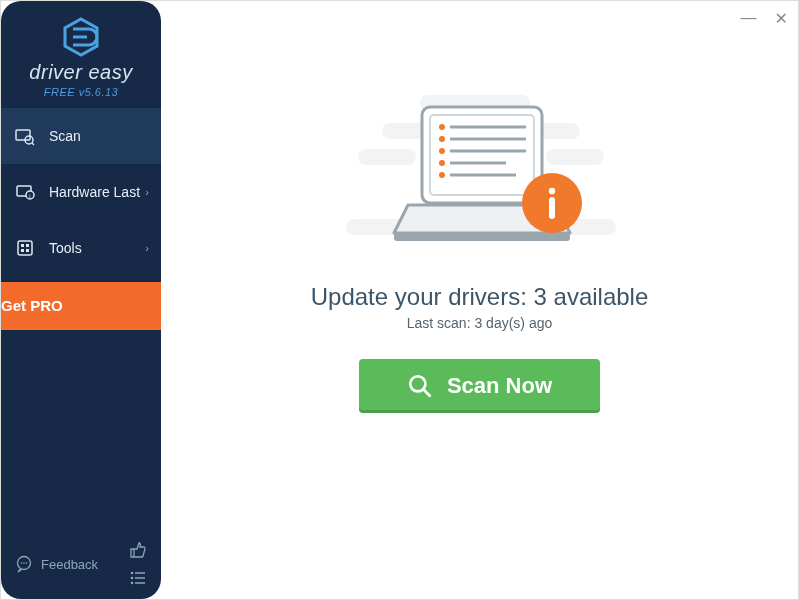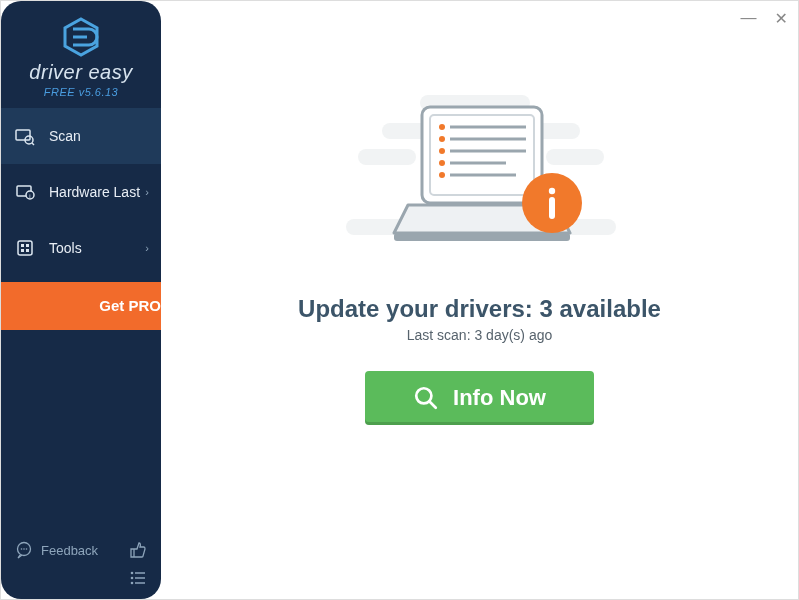--- a/index.html
+++ b/index.html
@@ -8,31 +8,31 @@
 .sidebar { width: 160px; background: #162a47; color: #c8d4e0; display: flex; flex-direction: column; border-radius: 20px; }
 .logo-area { padding: 14px 0 10px 0; text-align: center; }
 .logo-area svg { display: block; margin: 0 auto 2px auto; }
 .brand { font-size: 20px; font-style: italic; color: #d8e4ef; letter-spacing: .5px; }
 .version { font-size: 11px; color: #4a9de0; margin-top: 2px; letter-spacing: .5px; font-style: italic; }
 .nav { flex: 1; }
 .nav-item { display: flex; align-items: center; height: 56px; padding: 0 14px; cursor: pointer; color: #e8eef5; font-size: 14px; position: relative; }
 .nav-item.active { background: #1f3a5a; }
 .nav-item .icon { width: 20px; height: 20px; margin-right: 14px; display: flex; align-items: center; justify-content: center; }
 .nav-item .chev { position: absolute; right: 12px; color: #8ea5bb; font-size: 11px; }
-.getpro { background: #f26b2b; color: #fff; text-align: right; height: 48px; line-height: 48px; font-weight: bold; font-size: 15px; margin: 6px 0 8px 0; cursor: pointer; }
-.sidebar-bottom { display: flex; align-items: flex-start; justify-content: space-between; padding: 12px 14px; color: #8ea5bb; }
+.getpro { background: #f26b2b; color: #fff; text-align: left; height: 48px; line-height: 48px; font-weight: bold; font-size: 15px; margin: 6px 0 8px 0; cursor: pointer; }
+.sidebar-bottom { display: flex; align-items: center; justify-content: space-between; padding: 12px 14px; color: #8ea5bb; }
 .feedback { display: flex; align-items: center; gap: 8px; font-size: 13px; cursor: pointer; }
 .bottom-icons { display: flex; flex-direction: column; gap: 10px; align-items: center; }
 .main { flex: 1; position: relative; background: #fff; }
 .titlebar { position: absolute; top: 8px; right: 10px; display: flex; gap: 18px; color: #888; }
 .titlebar span { cursor: pointer; font-size: 16px; }
 .content { display: flex; flex-direction: column; align-items: center; padding-top: 84px; }
 .illustration { position: relative; width: 300px; height: 170px; margin-bottom: 20px; }
 .cloud { position: absolute; background: #f1f3f4; border-radius: 20px; height: 16px; }
-.headline { font-size: 24px; font-weight: bold; color: #3c5569; margin-top: 20px; text-align: center; }
+.headline { font-size: 24px; font-weight: normal; color: #3c5569; margin-top: 8px; text-align: center; }
 .subline { font-size: 14px; color: #57636d; margin-top: 4px; }
 .scan-btn { margin-top: 28px; background: #5bbb5b; border: none; border-radius: 4px; color: #fff; font-size: 22px; font-weight: bold; padding: 14px 48px; display: flex; align-items: center; gap: 14px; cursor: pointer; box-shadow: inset 0 -3px 0 rgba(0,0,0,.15); }
 .scan-btn svg { width: 26px; height: 26px; }
 </style>
 </head>
 <body>
 
 <div class="app">
   <aside class="sidebar">
     <div class="logo-area">
@@ -148,17 +148,17 @@
         <span>Update your drivers: </span><span>3</span><span> available</span>
       </div>
       <div class="subline">
         <span>Last scan: </span><span>3 day(s) ago</span>
       </div>
       <button class="scan-btn">
         <svg viewBox="0 0 24 24">
             <circle cx="10" cy="10" r="7" fill="none" stroke="#fff" stroke-width="2.5"></circle>
             <line x1="15" y1="15" x2="21" y2="21" stroke="#fff" stroke-width="2.5" stroke-linecap="round"></line>
           </svg>
-        <span>Info Now</span>
+        <span>Scan Now</span>
       </button>
     </div>
   </main>
 </div>
 
 </body></html>

